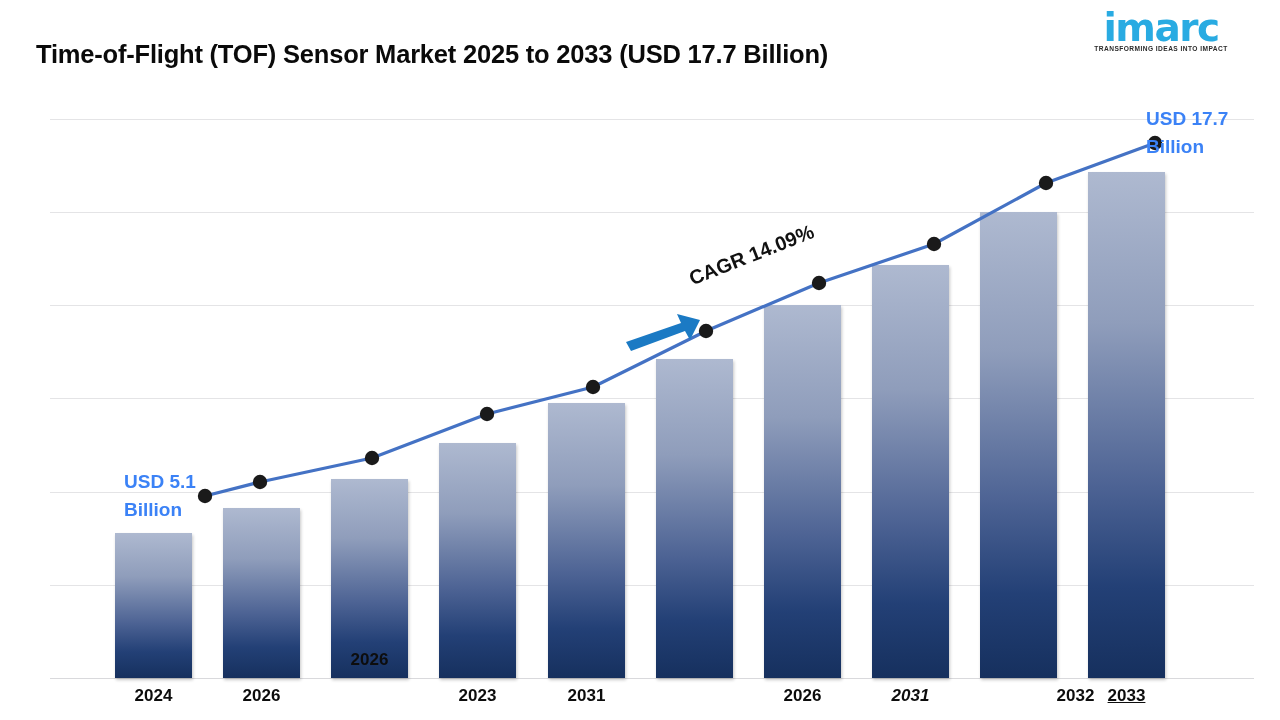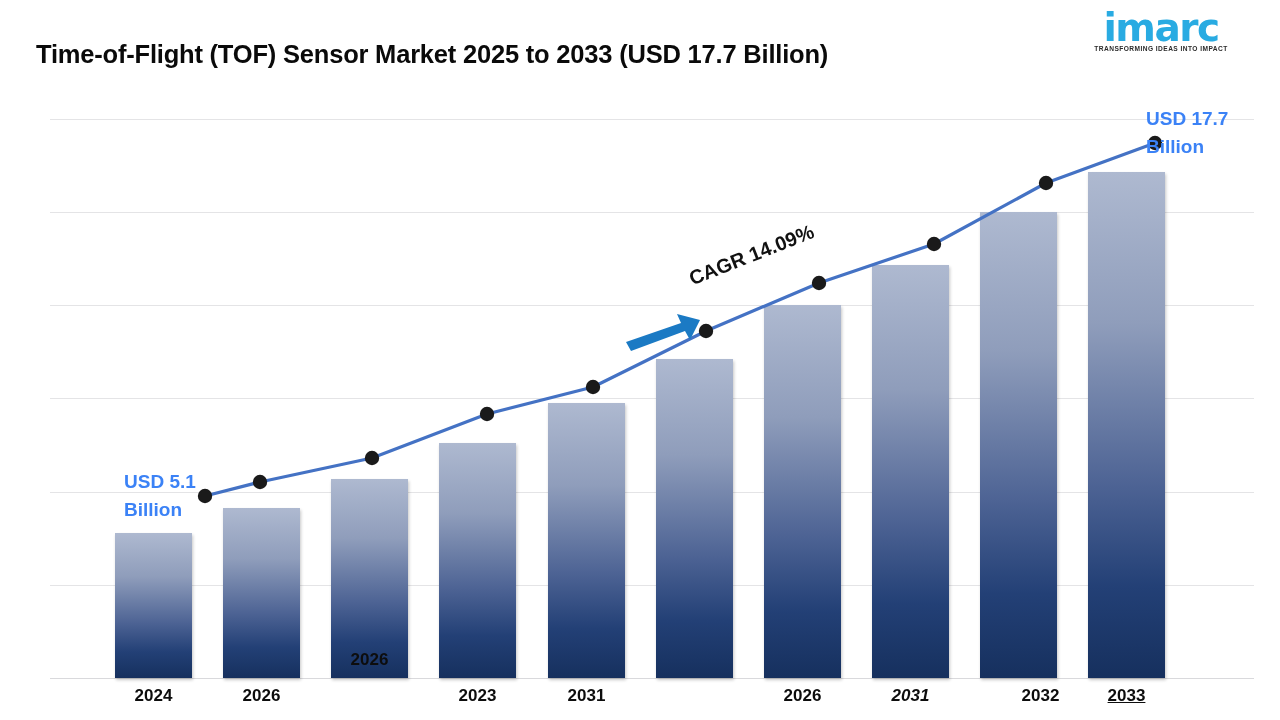--- a/index.html
+++ b/index.html
@@ -190,21 +190,21 @@
 
     <div id="xlabels-layer">
         <div class="x-label" style="left: 101px; top: 686px; width: 105px;">2024</div>
         <div class="x-label" style="left: 209px; top: 686px; width: 105px;">2026</div>
         <div class="x-label" style="left: 317px; top: 650px; width: 105px;">2026</div>
         <div class="x-label" style="left: 425px; top: 686px; width: 105px;">2023</div>
         <div class="x-label" style="left: 534px; top: 686px; width: 105px;">2031</div>
         <div class="x-label" style="left: 642px; top: 724px; width: 105px;">2029</div>
         <div class="x-label" style="left: 750px; top: 686px; width: 105px;">2026</div>
         <div class="x-label" style="left: 858px; top: 686px; width: 105px; font-style: italic;">2031</div>
-        <div class="x-label" style="left: 988px; top: 686px; width: 105px;">2032</div>
+        <div class="x-label" style="left: 1023px; top: 686px; width: 105px;">2032</div>
         <div class="x-label" style="left: 1074px; top: 686px; width: 105px; text-decoration: underline;">2033</div>
       </div>
 
     <div class="value-callout" style="left:124px; top:468px;">
       <div>USD 5.1</div>
       <div>Billion</div>
     </div>
 
     <div class="value-callout" style="left:1146px; top:105px;">
       <div>USD 17.7</div>

